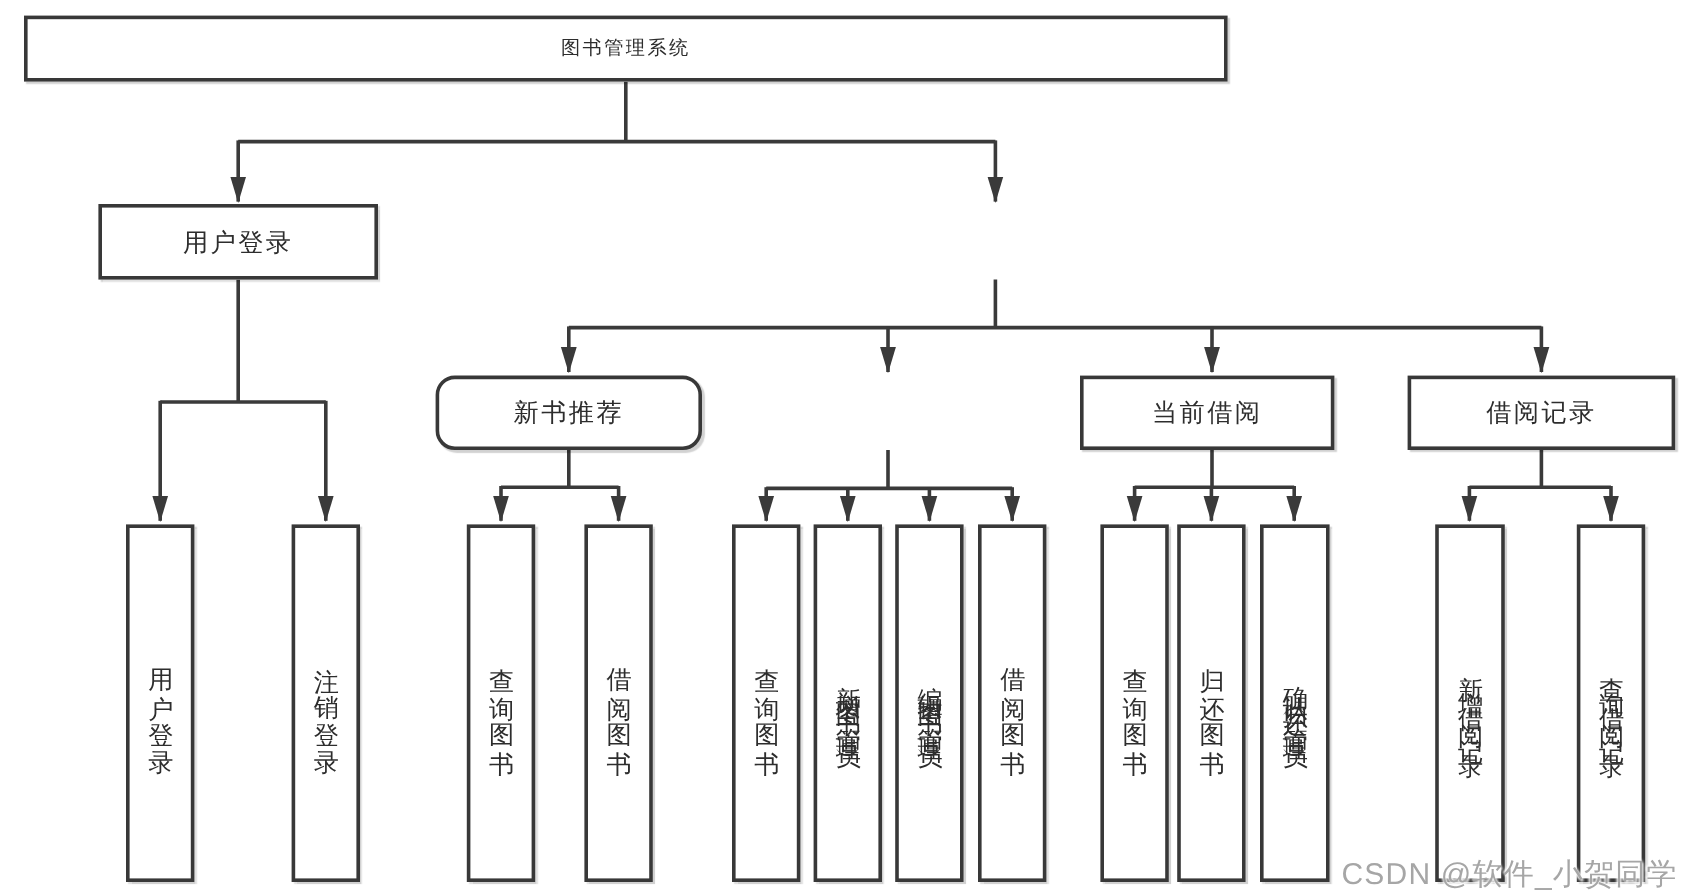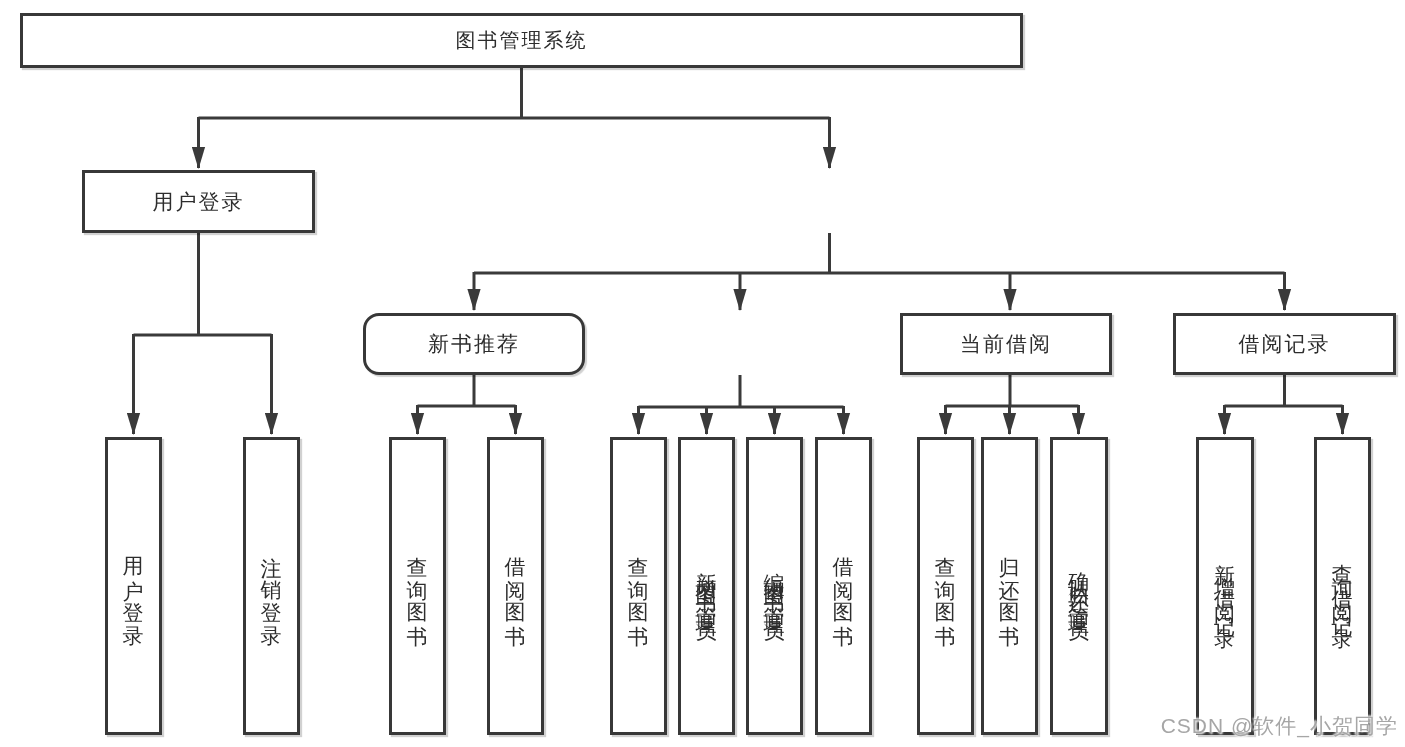--- a/index.html
+++ b/index.html
@@ -11,31 +11,31 @@
   .canvas{position:absolute;left:0;top:0;width:1405px;height:747px;}
   svg.wires{position:absolute;left:0;top:0;z-index:1;}
   .wire{stroke:#3a3a3a;stroke-width:3;fill:none;}
   .box{
     position:absolute;background:#ffffff;border:3px solid #383838;
     box-sizing:border-box;display:flex;align-items:center;justify-content:center;
     z-index:2;color:#2d2d2d;
     box-shadow:2px 2px 1px rgba(0,0,0,0.18);
   }
   .hlabel{font-size:21px;letter-spacing:2px;white-space:nowrap;}
-  .root .hlabel{font-size:20px;}
+  .root .hlabel{font-size:16px;}
   .leaf .vlabel{
     writing-mode:vertical-rl;text-orientation:mixed;
     font-size:21px;line-height:1;white-space:nowrap;
   }
   .sp4{letter-spacing:23px;}
   .sp6{letter-spacing:13px;}
   .sp9{letter-spacing:7px;}
   .watermark{
     position:absolute;top:712px;right:7px;z-index:5;
-    font-size:21px;color:#a6a6a6;letter-spacing:1px;
+    font-size:25px;color:#a6a6a6;letter-spacing:1px;
     text-shadow:0 0 3px #ffffff,1px 1px 2px #ffffff,-1px -1px 2px #ffffff;
     margin-left:35px;
   }
 </style>
 </head>
 <body>
 
 <div class="canvas">
 
   <svg class="wires" width="1405" height="747" viewBox="0 0 1405 747">

